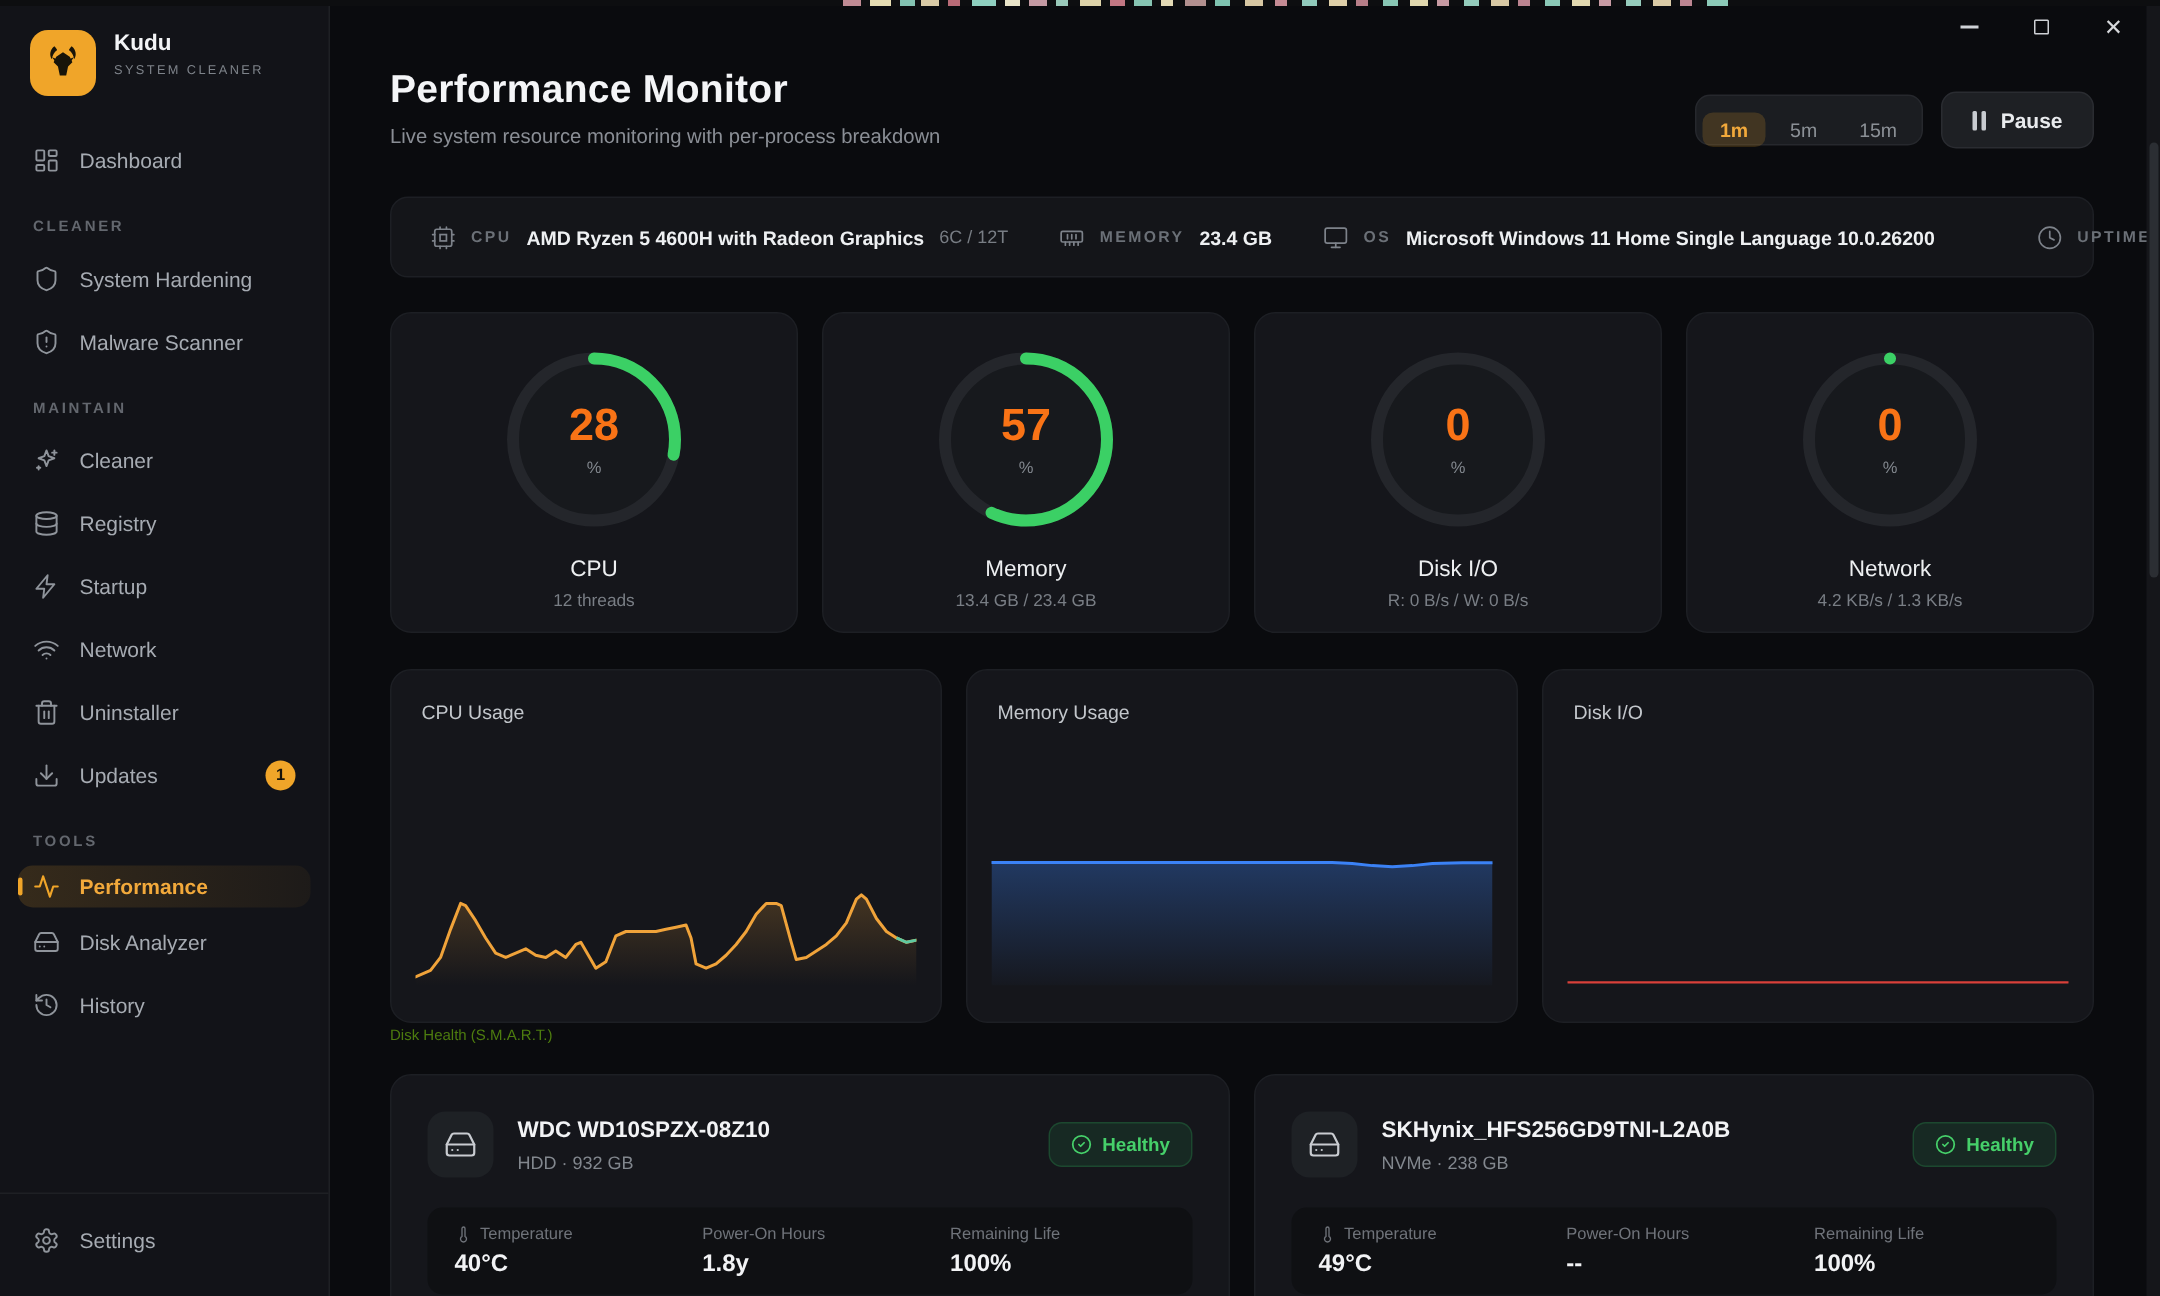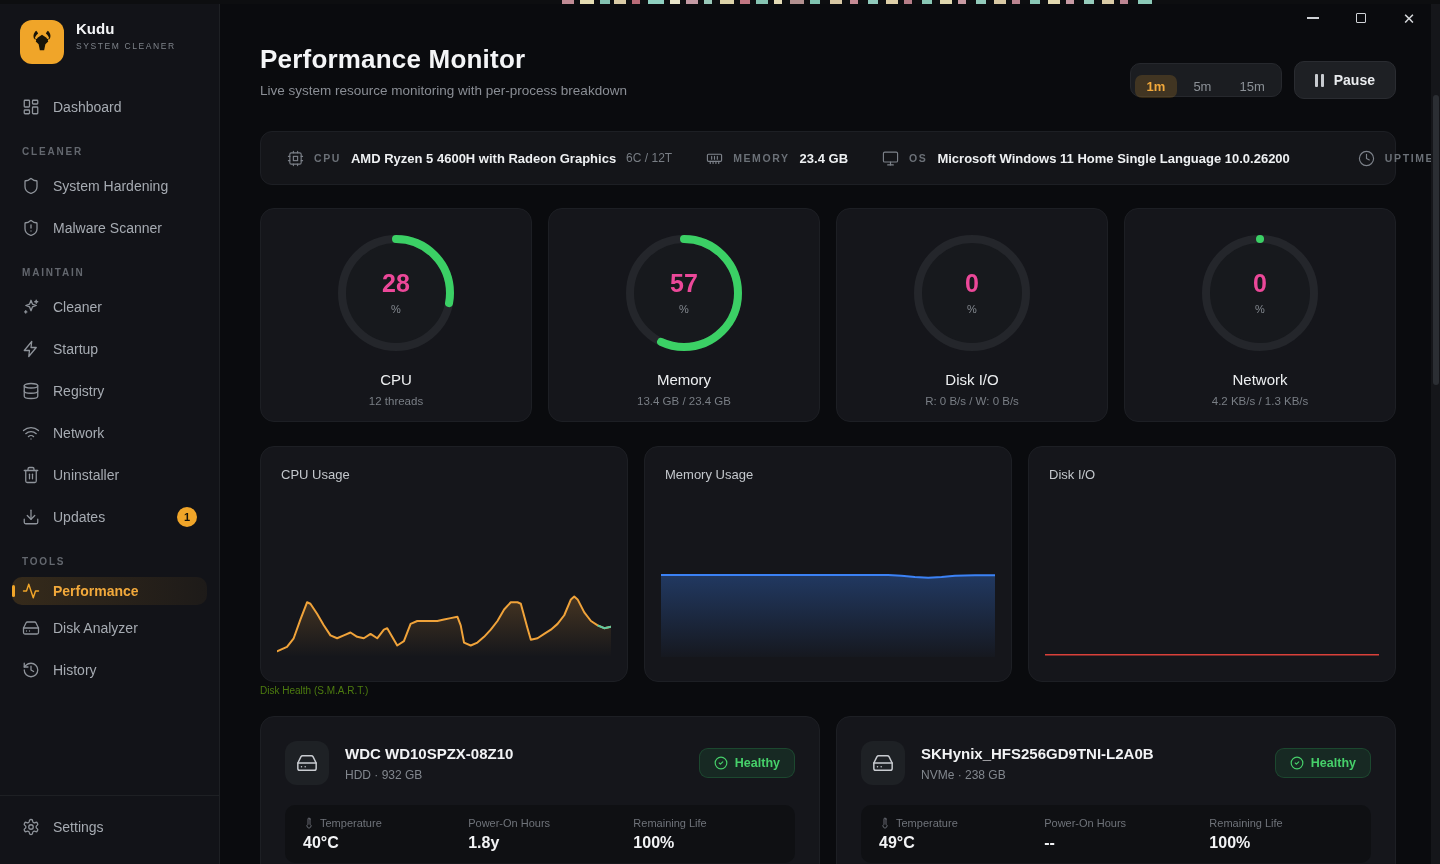--- a/index.html
+++ b/index.html
@@ -75,21 +75,21 @@
   .info-value { font-size:13px; color:#eef0f2; font-weight:600; }
   .info-extra { font-size:12px; color:#787d84; }
   .info-gap { flex:1; }
 
   
   .gauges { position:absolute; top:208px; left:40px; right:44px; height:214px; display:grid; grid-template-columns:repeat(4,1fr); gap:16px; }
   .card { background:#15161b; border:1px solid #1d1f24; border-radius:14px; }
   .gauge-card { display:flex; flex-direction:column; align-items:center; padding-top:22px; }
   .gauge-wrap { position:relative; width:124px; height:124px; }
   .gauge-center { position:absolute; inset:0; display:flex; flex-direction:column; align-items:center; justify-content:center; }
-  .gauge-num { font-size:25px; font-weight:700; color:#ec4899; line-height:1; }
+  .gauge-num { font-size:30px; font-weight:700; color:#f97316; line-height:1; }
   .gauge-pct { font-size:11px; color:#83888f; margin-top:7px; }
   .gauge-label { font-size:15px; color:#edeff1; margin-top:16px; font-weight:500; }
   .gauge-sub { font-size:11.5px; color:#797e85; margin-top:7px; }
 
   
   .charts { position:absolute; top:446px; left:40px; right:44px; height:236px; display:grid; grid-template-columns:repeat(3,1fr); gap:16px; }
   .chart-card { position:relative; overflow:hidden; }
   .chart-title { position:absolute; top:20px; left:20px; font-size:13px; color:#c3c7cc; }
   .chart-svg { position:absolute; left:16px; right:16px; top:66px; bottom:24px; width:calc(100% - 32px); height:calc(100% - 90px); }
 
@@ -219,31 +219,31 @@
           <path d="M12 3l1.9 5.1L19 10l-5.1 1.9L12 17l-1.9-5.1L5 10l5.1-1.9z"></path>
           <path d="M19 3v4"></path>
           <path d="M21 5h-4"></path>
           <path d="M5 17v3"></path>
           <path d="M6.5 18.5h-3"></path>
         </svg>
       <span>Cleaner</span>
     </div>
     <div class="nav-item">
       <svg width="18" height="18" viewBox="0 0 24 24" fill="none" stroke="currentColor" stroke-width="1.7" stroke-linecap="round" stroke-linejoin="round">
-          <path d="M13 2 3 14h7l-1 8 10-12h-7z"></path>
-        </svg>
-      <span>Startup</span>
-    </div>
-    <div class="nav-item">
-      <svg width="18" height="18" viewBox="0 0 24 24" fill="none" stroke="currentColor" stroke-width="1.7" stroke-linecap="round" stroke-linejoin="round">
           <ellipse cx="12" cy="5" rx="9" ry="3"></ellipse>
           <path d="M3 5v14a9 3 0 0 0 18 0V5"></path>
           <path d="M3 12a9 3 0 0 0 18 0"></path>
         </svg>
       <span>Registry</span>
+    </div>
+    <div class="nav-item">
+      <svg width="18" height="18" viewBox="0 0 24 24" fill="none" stroke="currentColor" stroke-width="1.7" stroke-linecap="round" stroke-linejoin="round">
+          <path d="M13 2 3 14h7l-1 8 10-12h-7z"></path>
+        </svg>
+      <span>Startup</span>
     </div>
     <div class="nav-item">
       <svg width="18" height="18" viewBox="0 0 24 24" fill="none" stroke="currentColor" stroke-width="1.7" stroke-linecap="round" stroke-linejoin="round">
           <path d="M12 20h.01"></path>
           <path d="M2 8.8a15 15 0 0 1 20 0"></path>
           <path d="M5 12.9a10 10 0 0 1 14 0"></path>
           <path d="M8.5 16.9a5 5 0 0 1 7 0"></path>
         </svg>
       <span>Network</span>
     </div>

